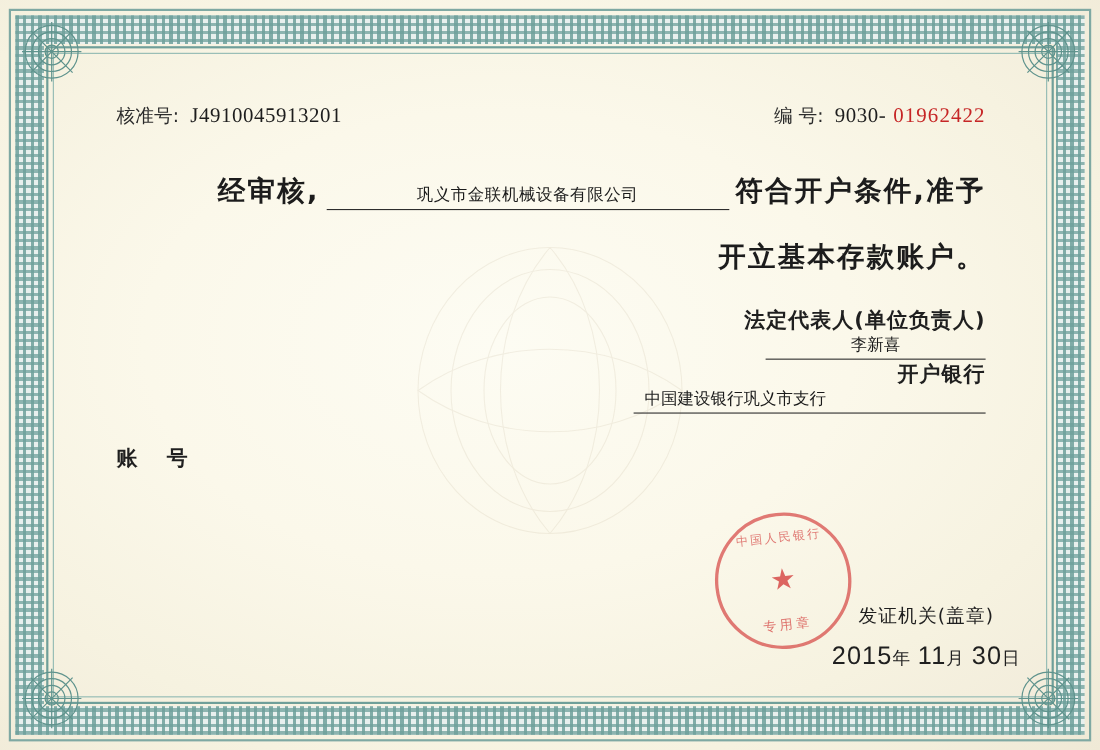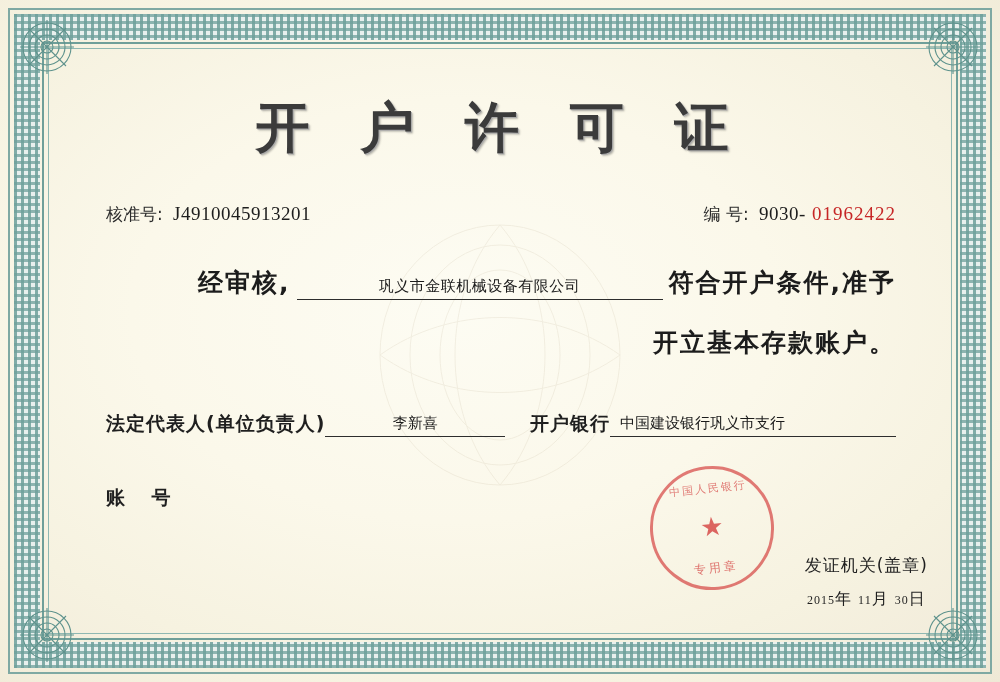--- a/index.html
+++ b/index.html
@@ -164,24 +164,25 @@
     font-size: 15px;
     font-weight: normal;
     letter-spacing: 0.5px;
     color: #1b1b1b;
     padding: 0 8px 3px 8px;
     margin: 0 6px;
   }
   .body-line2 { margin-top: 26px; }
 
   .row-rep {
-    margin-top: 52px;
+    margin-top: 28px;
     padding: 0 44px 0 46px;
     display: flex;
     align-items: flex-end;
+    flex-direction: column;
   }
   .field-label {
     font-family: "DejaVu Sans", "Liberation Sans", sans-serif;
     font-size: 19px;
     font-weight: bold;
     color: #1f1f1f;
     letter-spacing: 1px;
     white-space: nowrap;
   }
   .field-value {
@@ -190,21 +191,21 @@
     font-size: 15px;
     color: #1b1b1b;
     padding: 0 10px 3px 10px;
     text-align: center;
   }
   .rep-value { width: 180px; }
   .bank-value { width: 300px; text-align: left; }
   .rep-gap { width: 28px; }
 
   .row-account {
-    margin-top: 48px;
+    margin-top: 28px;
     padding: 0 44px 0 46px;
     display: flex;
     align-items: flex-end;
   }
   .acct-label {
     font-family: "DejaVu Sans", "Liberation Sans", sans-serif;
     font-size: 19px;
     font-weight: bold;
     color: #1f1f1f;
     letter-spacing: 10px;
@@ -233,22 +234,22 @@
     letter-spacing: 1px;
     margin-top: 40px;
   }
   .issue-date {
     margin-top: 12px;
     font-family: "DejaVu Sans", "Liberation Sans", sans-serif;
     font-size: 16px;
     letter-spacing: 1px;
   }
   .issue-date .num {
-    font-family: Liberation Serif, serif;
-    font-size: 12px;
+    font-family: Liberation Sans, sans-serif;
+    font-size: 23px;
   }
 
   
   .seal {
     position: absolute;
     right: 226px;
     bottom: 92px;
     width: 118px;
     height: 118px;
     border: 3px solid rgba(208, 44, 44, 0.62);
@@ -346,21 +347,20 @@
         <ellipse cx="180" cy="150" rx="90" ry="110"></ellipse>
         <ellipse cx="180" cy="150" rx="60" ry="85"></ellipse>
         <path d="M180 20 C120 90 120 210 180 280 C240 210 240 90 180 20 Z"></path>
         <path d="M60 150 C130 100 230 100 300 150 C230 200 130 200 60 150 Z"></path>
       </g>
     </svg>
   </div>
 
   <div class="content">
 
-    <div class="title">开 户 许 可 证</div>
 
     <div class="row row-approve">
       <div>
         <span class="label-cn">核准号:</span>
         <span class="value-num">J4910045913201</span>
       </div>
       <div>
         <span class="label-cn">编 号:</span>
         <span class="value-num">9030-</span>
         <span class="value-red">01962422</span>

